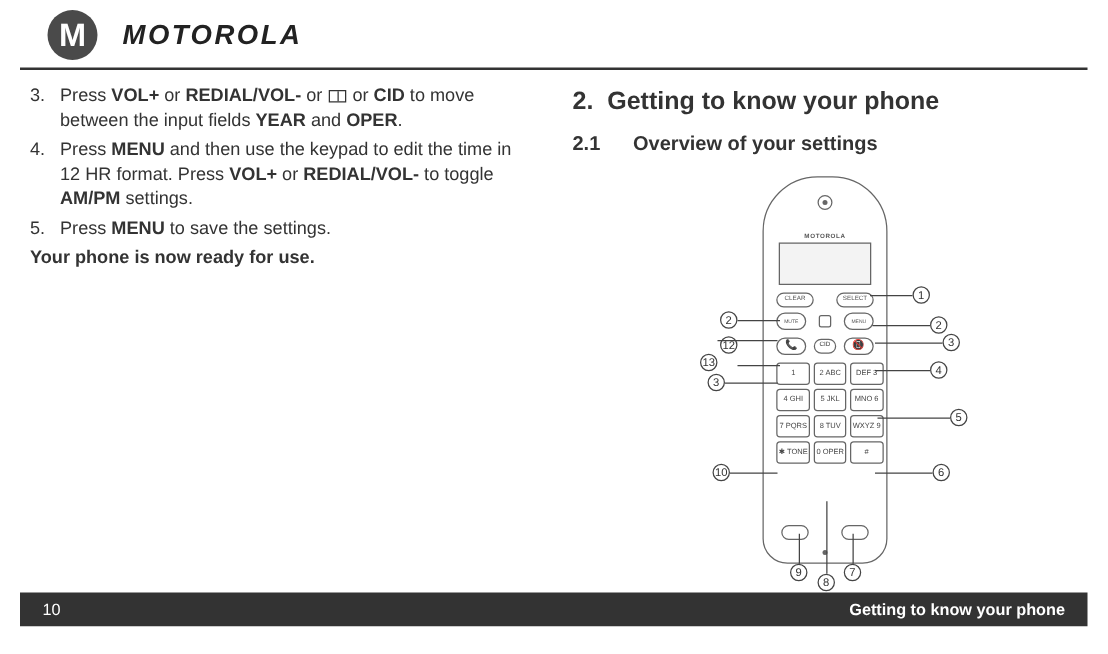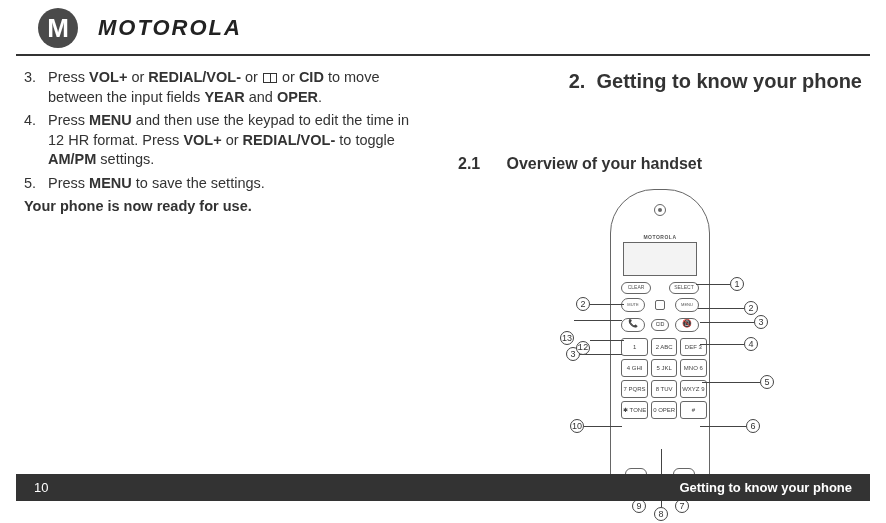--- a/index.html
+++ b/index.html
@@ -10,23 +10,23 @@
   .logo-text { margin-left: 20px; font-size: 22px; font-weight: 900; letter-spacing: 2px; font-style: italic; color:#222; }
   .content { display: flex; padding: 12px 24px 0 24px; gap: 30px; }
   .col { flex: 1; font-size: 14.5px; line-height: 1.35; }
   .col ol { list-style: none; padding-left: 0; margin-left: 0; }
   .col li { position: relative; padding-left: 24px; margin-bottom: 4px; }
   .li-num { position: absolute; left: 0; top: 0; }
   .bold { font-weight: bold; }
   .ready { font-weight: bold; margin-top: 4px; }
   .book-icon { display:inline-block; width:14px; height:10px; border:1px solid #333; position:relative; top:1px; margin:0 1px; }
   .book-icon::before { content:""; position:absolute; left:50%; top:0; bottom:0; width:1px; background:#333; }
-  .h2 { font-size: 20px; font-weight: bold; margin-bottom: 10px; text-align: right; }
+  .h2 { font-size: 20px; font-weight: bold; margin-bottom: 10px; }
   .h3 { font-size: 16px; font-weight: bold; margin-bottom: 14px; }
-  .h3-num { display:inline-block; width:44px;margin-top:48px; }
+  .h3-num { display:inline-block; width:44px; }
   .diagram-wrap { display:flex; justify-content:center; }
   .footer { position:absolute; bottom:22px; left:0; right:0; background:#333; color:#fff; display:flex; justify-content:space-between; align-items:center; padding:6px 18px; font-size:13px; margin:0 16px; }
   .footer .pgnum { font-weight:normal; }
   .footer .section { font-weight:bold; }
 
   
   .handset-area { position: relative; width: 280px; height: 340px; }
   .phone { position:absolute; left:90px; top:0; width:100px; height:310px; border:1.5px solid #666; border-radius:44px 44px 20px 20px; background:#fff; }
   .earpiece { position:absolute; top:14px; left:50%; transform:translateX(-50%); width:12px; height:12px; border:1.5px solid #666; border-radius:50%; }
   .earpiece::after{content:"";position:absolute;left:3px;top:3px;width:4px;height:4px;border-radius:50%;background:#666;}
@@ -57,21 +57,21 @@
   .c4  { left:224px; top:148px; } .l4 {left:180px; top:155px; width:44px;}
   .c5  { left:240px; top:186px; } .l5 {left:182px; top:193px; width:58px;}
   .c6  { left:226px; top:230px; } .l6 {left:180px; top:237px; width:46px;}
   
   .c7  { left:155px; top:310px; } .l7v {left:162px; top:286px; height:24px;}
   .c8  { left:134px; top:318px; } .l8v {left:141px; top:260px; height:58px;}
   .c9  { left:112px; top:310px; } .l9v {left:119px; top:286px; height:24px;}
   
   .c10 { left:50px; top:230px; } .l10 {left:64px; top:237px; width:38px;}
   .c11 { left:46px; top:158px; } .l11 {left:60px; top:165px; width:42px;}
-  .c12 { left:56px; top:152px;font-family:Liberation Mono, monospace; } .l12 {left:70px; top:151px; width:34px;}
+  .c12 { left:56px; top:128px; } .l12 {left:70px; top:151px; width:34px;}
   .c13 { left:40px; top:142px; } .l13 {left:54px; top:131px; width:48px;}
   .c14 { left:56px; top:108px; } .l14 {left:70px; top:115px; width:34px;}
 </style>
 </head>
 <body>
 <div class="page">
 
   <div class="header">
     <div class="logo-circle">M</div>
     <div class="logo-text">MOTOROLA</div>
@@ -96,21 +96,21 @@
       <div class="ready">Your phone is now ready for use.</div>
     </div>
 
     <div class="col">
       <div class="h2">
         <span>2.</span>&nbsp;
         <span>Getting to know your phone</span>
       </div>
       <div class="h3">
         <span class="h3-num">2.1</span>
-        <span>Overview of your handset</span>
+        <span>Overview of your settings</span>
       </div>
 
       <div class="diagram-wrap">
         <div class="handset-area">
           <div class="phone">
             <div class="earpiece"></div>
             <div class="brand">MOTOROLA</div>
             <div class="screen"></div>
             <div class="softrow">
               <div class="soft">CLEAR</div>

